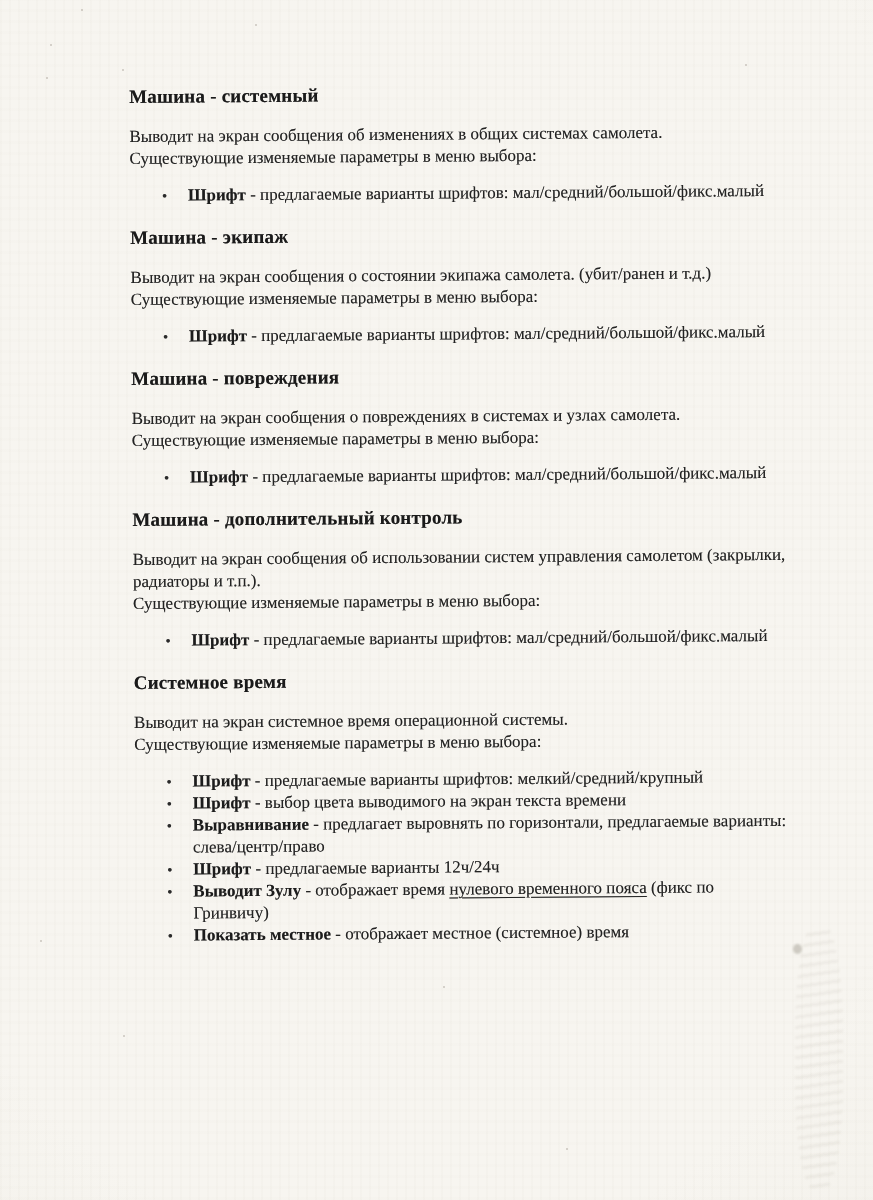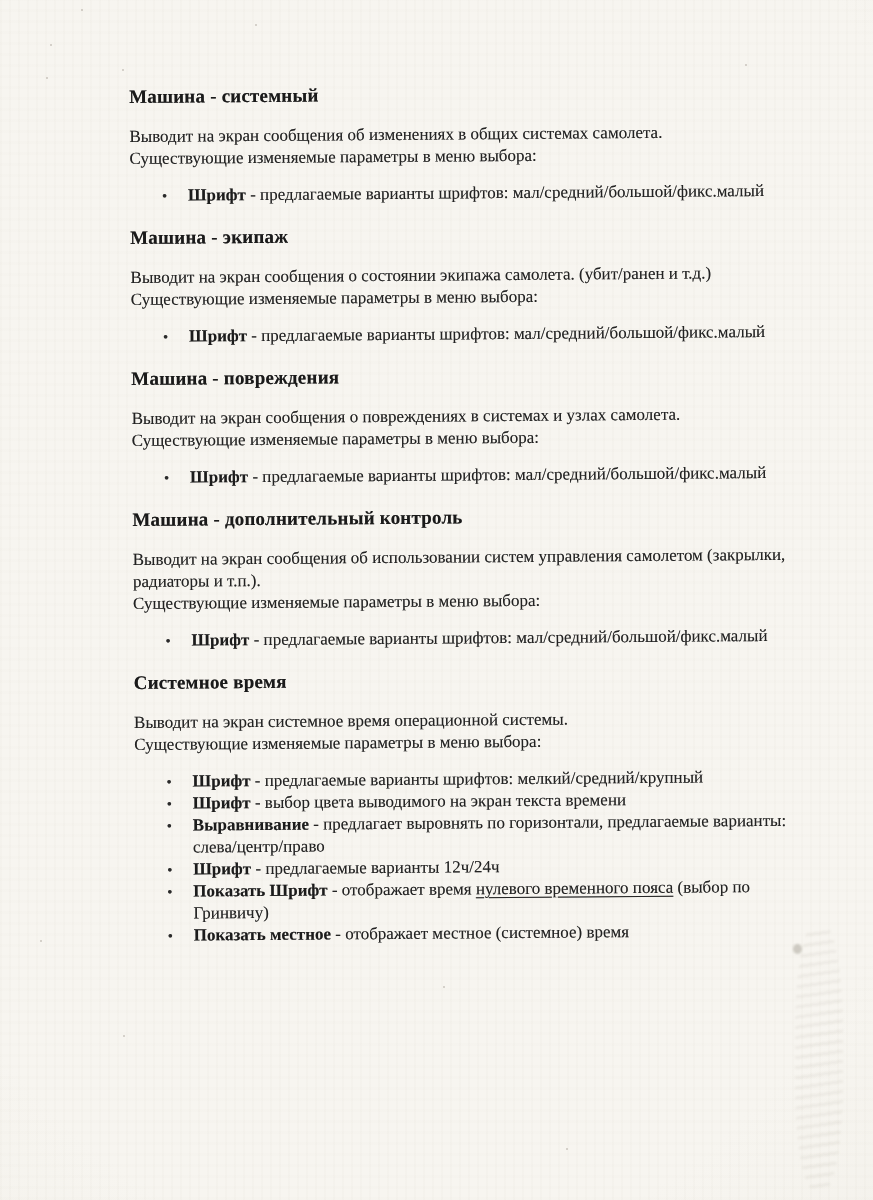--- a/index.html
+++ b/index.html
@@ -179,21 +179,21 @@
       </div>
       <ul class="blist">
         <li><b>Шрифт</b><span> - предлагаемые варианты шрифтов: мелкий/средний/крупный</span></li>
         <li><b>Шрифт</b><span> - выбор цвета выводимого на экран текста времени</span></li>
         <li>
           <b>Выравнивание</b><span> - предлагает выровнять по горизонтали, предлагаемые варианты:</span>
           <div class="cont">слева/центр/право</div>
         </li>
         <li><b>Шрифт</b><span> - предлагаемые варианты 12ч/24ч</span></li>
         <li>
-          <b>Показать Шрифт</b><span> - отображает время </span><span class="u">нулевого временного пояса</span><span> (выбор по</span>
+          <b>Выводит Зулу</b><span> - отображает время </span><span class="u">нулевого временного пояса</span><span> (фикс по</span>
           <div class="cont">Гринвичу)</div>
         </li>
         <li><b>Показать местное</b><span> - отображает местное (системное) время</span></li>
       </ul>
     </div>
 
   </div>
 
   <i class="sp" style="left:81px;  top:9px;   width:2px; height:2px;"></i>
   <i class="sp" style="left:255px; top:24px;  width:2px; height:2px;"></i>

